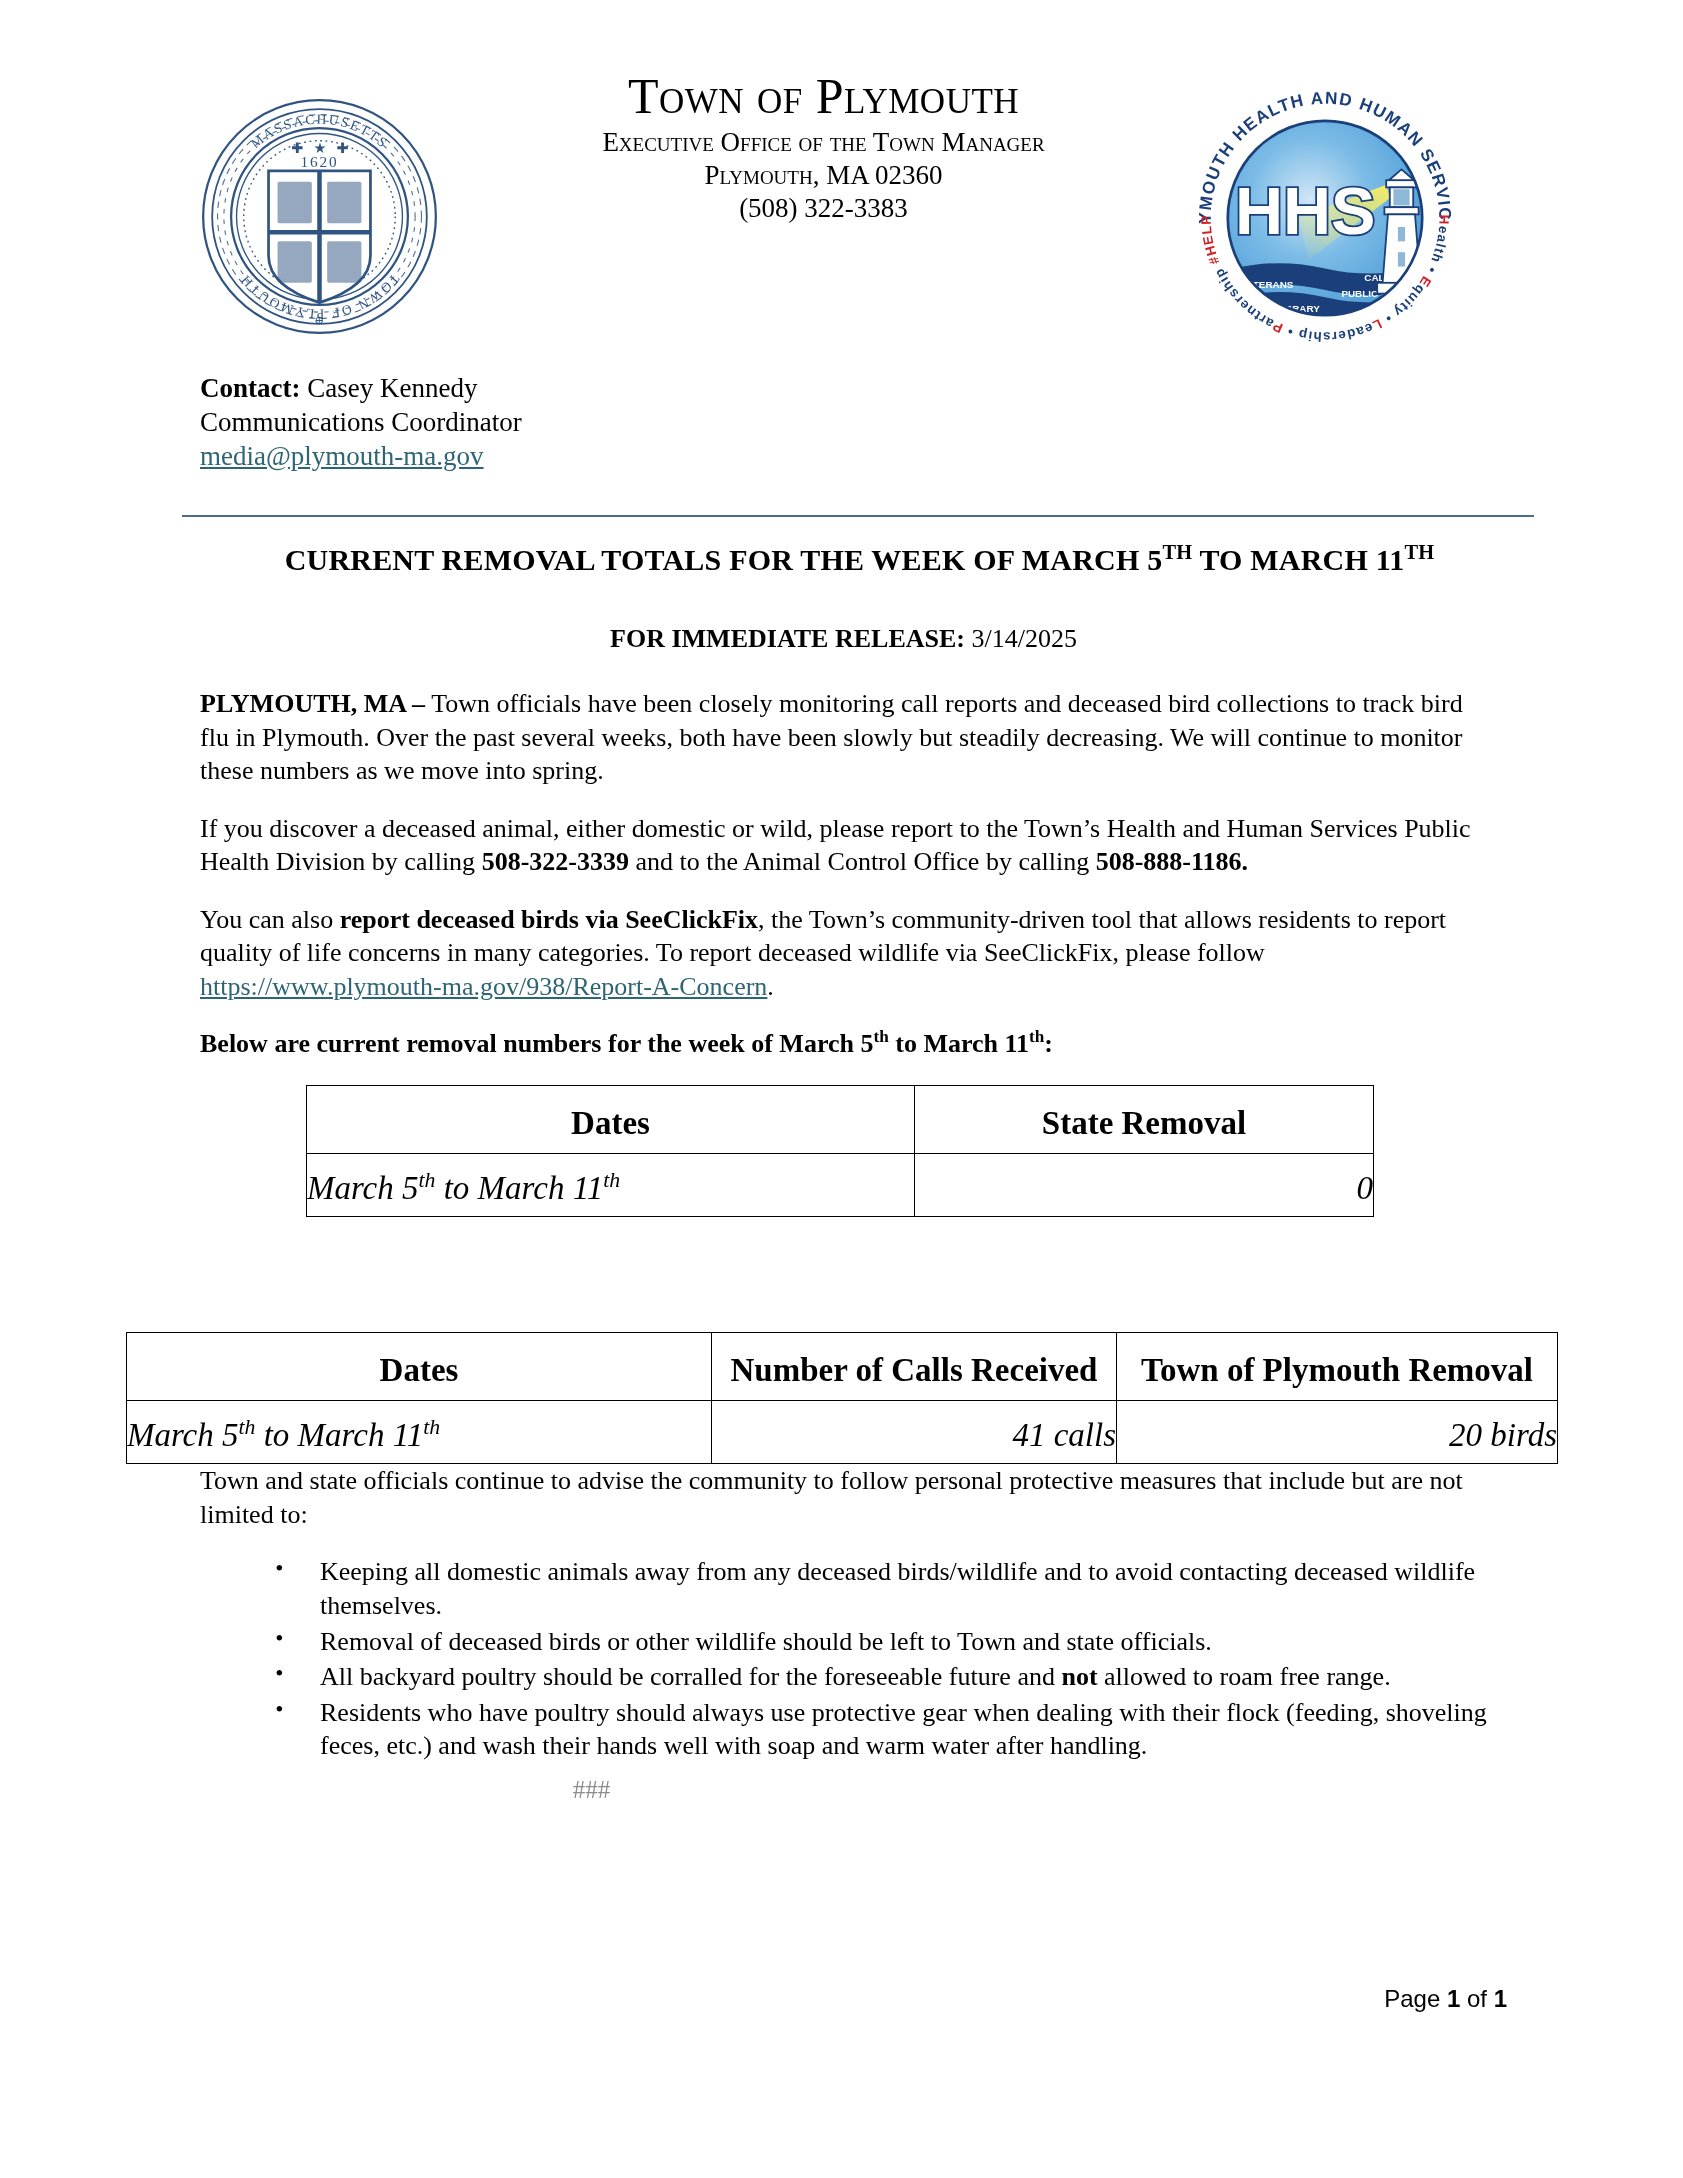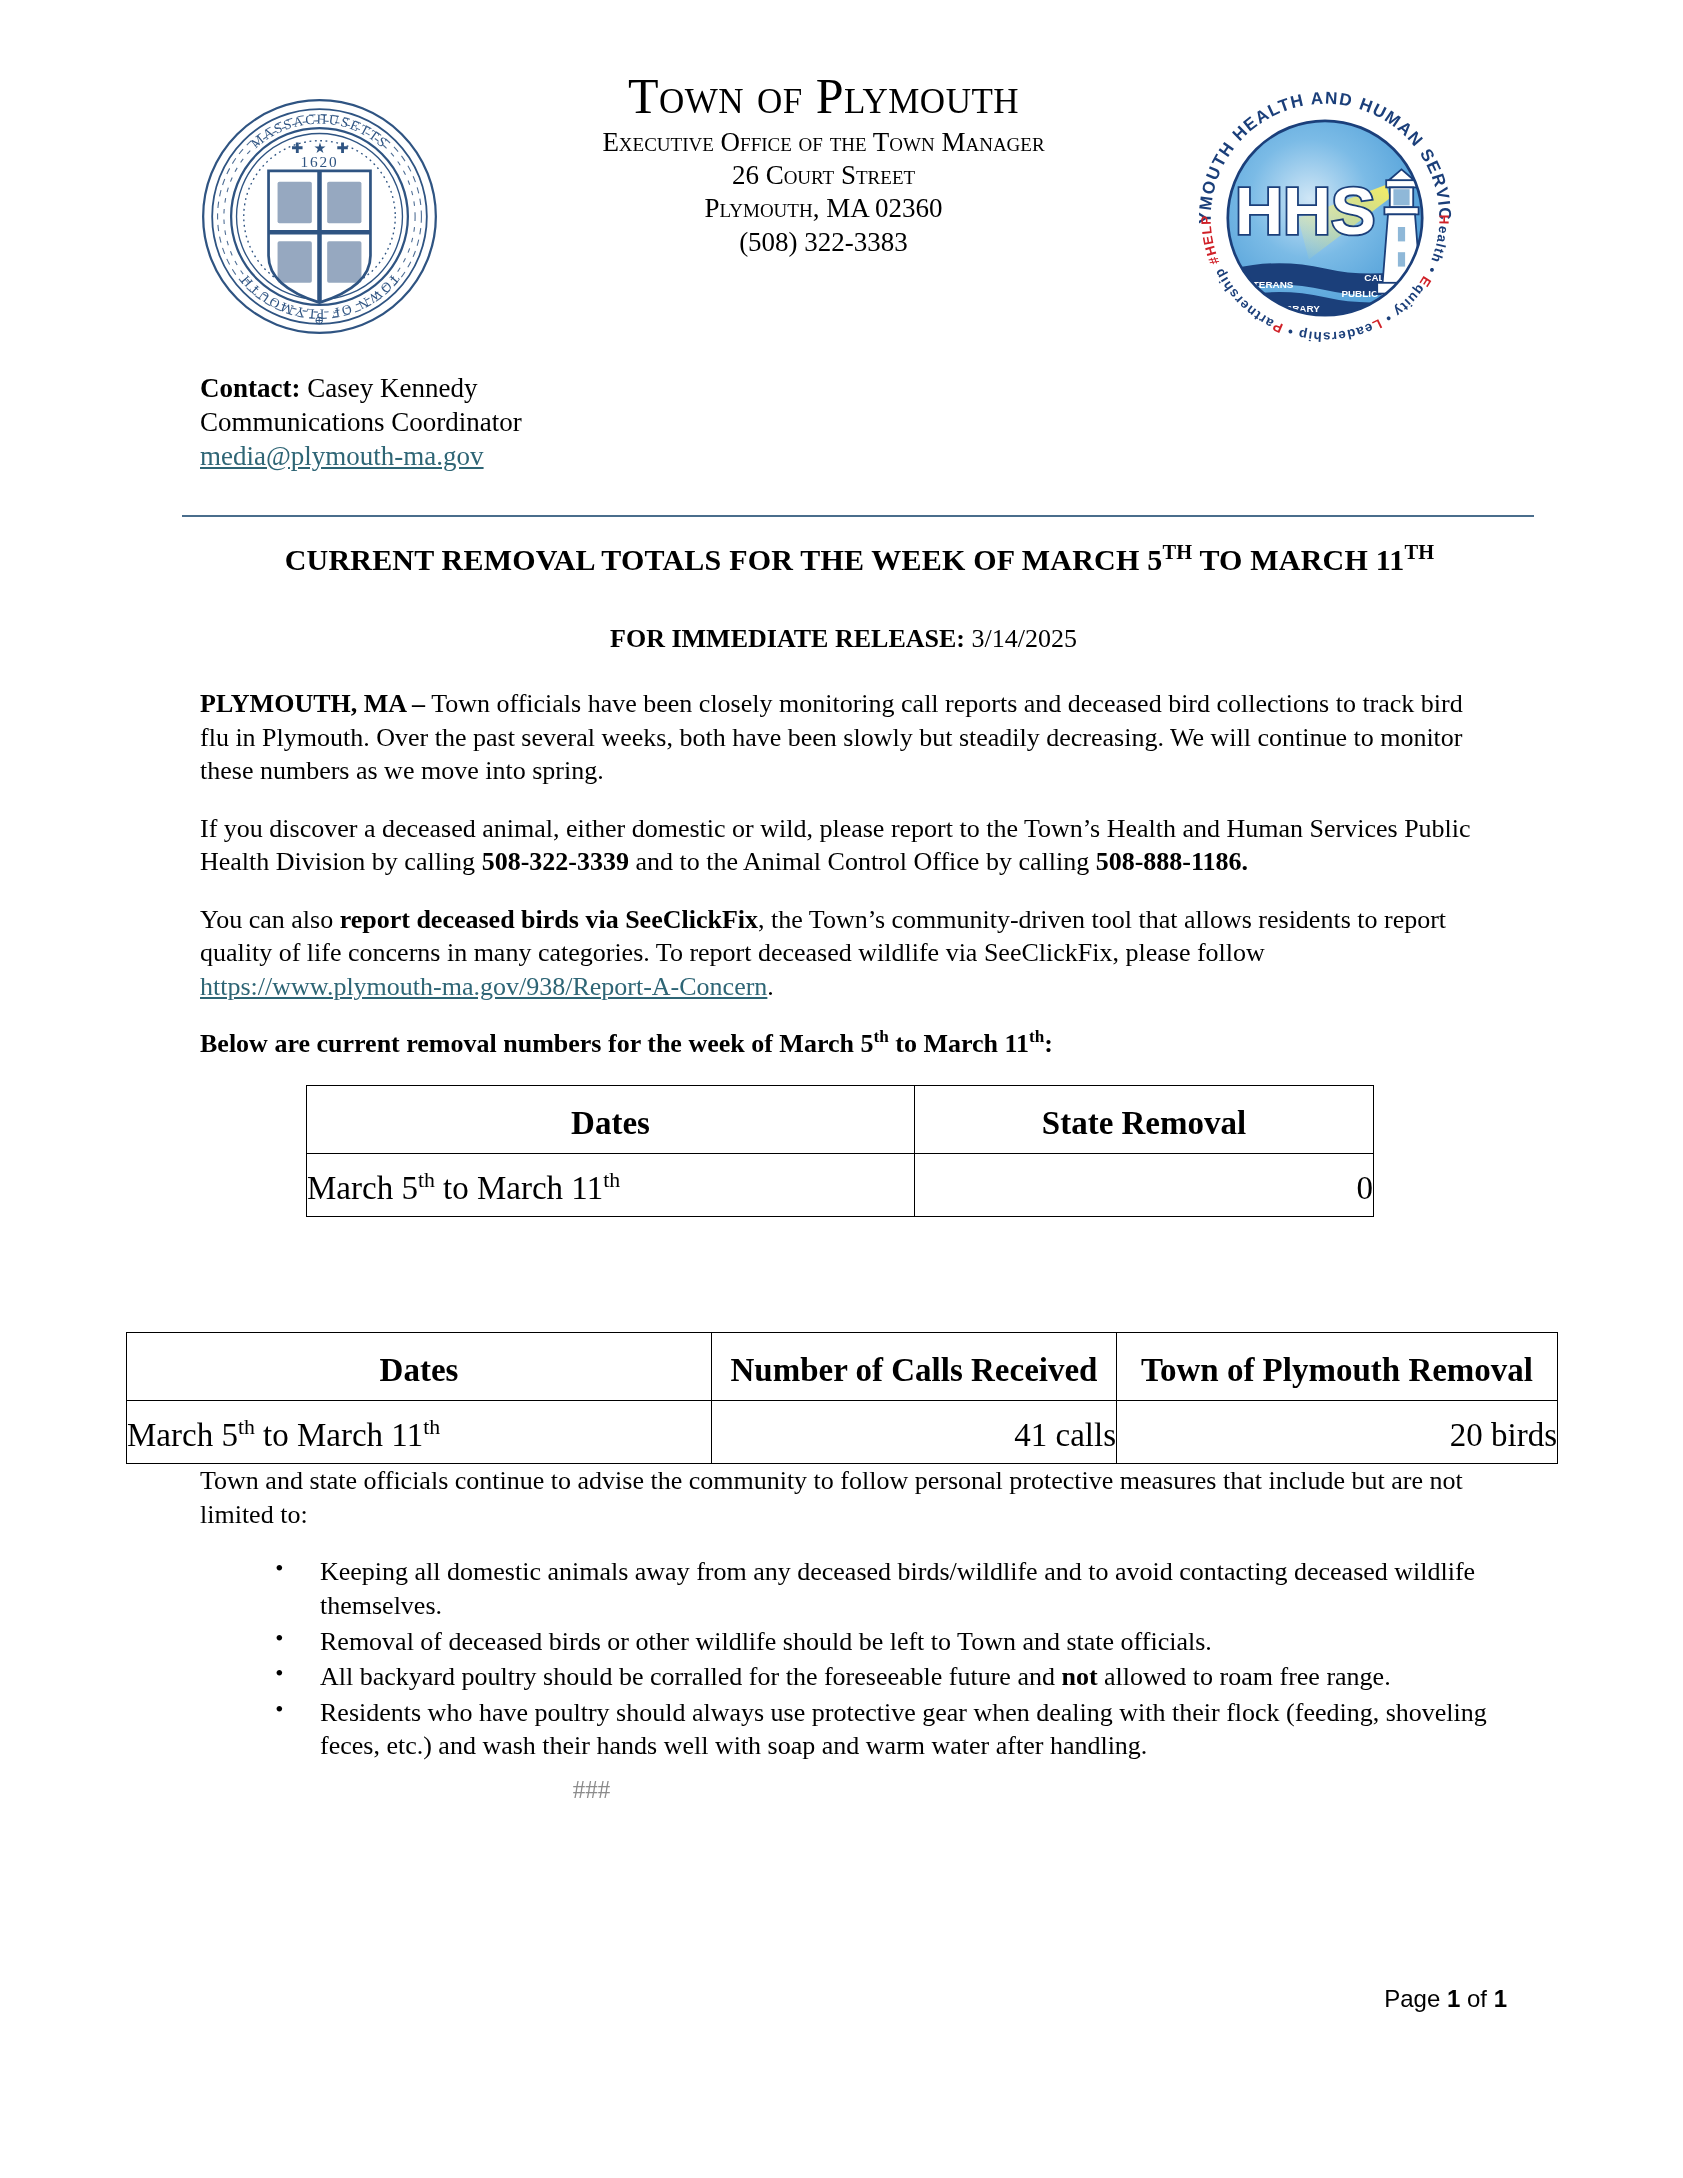--- a/index.html
+++ b/index.html
@@ -142,20 +142,21 @@
   }
   table.t th {
     text-align: center;
     font-weight: bold;
     height: 59px;
     padding-bottom: 8px;
   }
   table.t td {
     height: 56px;
     padding-bottom: 6.3px;
+    font-style: italic;
   }
   td.cell-left { text-align: left; padding-left: 12.6px; }
   td.cell-right { text-align: right; padding-right: 12.6px; }
 
   .tbl1 { width: 1067px; }
   .tbl1 col.c1 { width: 608px; }
   .tbl1 col.c2 { width: 459px; }
 
   .tbl2-wrap {
     margin: 115px 0 0 -74px;
@@ -251,21 +252,20 @@
         <g fill="#2f5482" font-family="Liberation Serif, serif" font-size="15" letter-spacing="2.2">
           <text><textPath href="#arcTop" startOffset="50%" text-anchor="middle">MASSACHUSETTS</textPath></text>
           <text><textPath href="#arcBot" startOffset="50%" text-anchor="middle">TOWN OF PLYMOUTH</textPath></text>
         </g>
       </svg>
     </div>
 
     <div class="masthead">
       <div class="org sc">Town of Plymouth</div>
       <div class="line2 sc">Executive Office of the Town Manager</div>
-      <div class="line3 sc">26 Court Street</div>
       <div class="line4 sc">Plymouth, MA 02360</div>
       <div class="line5">(508) 322-3383</div>
     </div>
 
     <div class="hhs">
       <svg viewBox="0 0 300 300" width="270" height="270" aria-hidden="true">
         <defs>
           <radialGradient id="skyGrad" cx="42%" cy="40%" r="68%">
             <stop offset="0%" stop-color="#cfe6f6"></stop>
             <stop offset="45%" stop-color="#7bbbe6"></stop>

